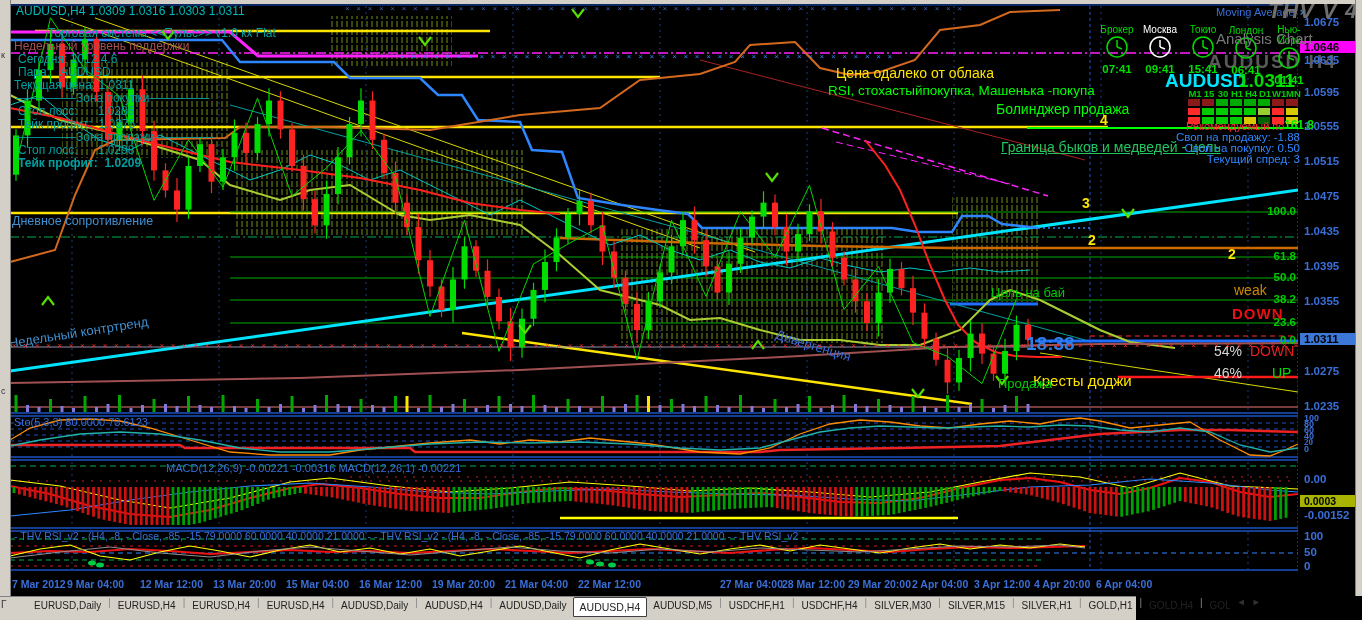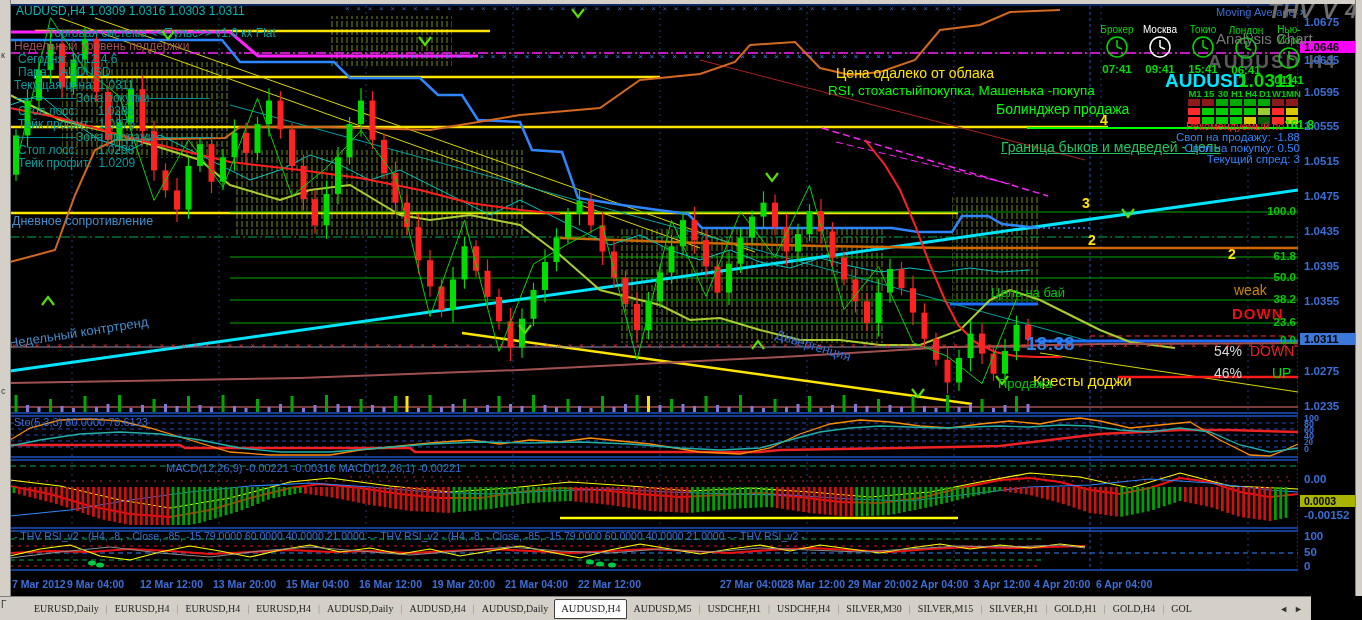--- a/index.html
+++ b/index.html
@@ -19,21 +19,21 @@
   #info-system{left:48px;top:27px;}
   #info-weekly{left:14px;top:40px;color:#a85050;}
   #info-today{left:18px;top:53px;}
   #info-pair{left:18px;top:66px;}
   #info-cur{left:14px;top:79px;}
   #info-buyzone{left:16px;top:92px;}
   #info-sl1{left:18px;top:105px;}
   #info-tp1{left:18px;top:118px;}
   #info-sellzone{left:16px;top:131px;}
   #info-sl2{left:18px;top:144px;}
-  #info-tp2{left:18px;top:157px;}
+  #info-tp2{left:18px;top:157px;font-weight:bold;}
   #ann-cloud{left:836px;top:66px;color:#ffe400;font-size:14px;}
   #ann-rsi{left:828px;top:84px;color:#00ff00;font-size:13.5px;}
   #ann-boll{left:996px;top:102px;color:#00ff00;font-size:14px;}
   #ann-n4{left:1100px;top:113px;color:#ffe400;font-size:14px;font-weight:bold;}
   #ann-border{left:1001px;top:140px;color:#22c55e;font-size:14px;text-decoration:underline;}
   #ann-dayres{left:12px;top:215px;color:#3f8fd0;font-size:12.5px;}
   #ann-n3{left:1082px;top:196px;color:#ffe400;font-size:14px;font-weight:bold;}
   #ann-n2a{left:1088px;top:233px;color:#ffe400;font-size:14px;font-weight:bold;}
   #ann-n2b{left:1228px;top:247px;color:#ffe400;font-size:14px;font-weight:bold;}
   #ann-weak{left:1234px;top:283px;color:#cc8800;font-size:14px;}
@@ -72,21 +72,21 @@
   #thv-spread{right:62px;top:153px;color:#2e86ff;font-size:11.5px;}
   .fib-label{position:absolute;right:66px;color:#00cc00;font-size:11.5px;font-weight:bold;z-index:2;}
   .scale-val{position:absolute;left:1304px;color:#3a6fd8;font-size:11.5px;font-weight:bold;z-index:2;}
   .scale-hl-magenta{left:1300px;width:53px;background:#ff00ff;color:#000;padding-left:4px;}
   .scale-hl-blue{left:1300px;width:53px;background:#3b78d8;color:#000;padding-left:4px;}
   .scale-hl-olive{left:1300px;width:53px;background:#a8b400;color:#000;padding-left:4px;font-size:10.5px;}
   .scale-small{font-size:9px;line-height:7px;}
   .xrow{position:absolute;z-index:2;font-size:8px;letter-spacing:3px;}
   #time-axis{position:absolute;left:10px;top:571px;width:1345px;height:25px;background:#000;z-index:2;}
   .time-label{position:absolute;top:7px;color:#3a6fd8;font-size:10.5px;font-weight:bold;white-space:nowrap;}
-  #tab-bar{position:absolute;left:0;top:596px;width:1311px;height:24px;background:#d4d0c8;border-top:1px solid #808080;z-index:5;display:flex;align-items:center;padding-left:28px;box-sizing:border-box;font-family:Liberation Serif, serif;}
+  #tab-bar{position:absolute;left:0;top:596px;width:1136px;height:24px;background:#d4d0c8;border-top:1px solid #808080;z-index:5;display:flex;align-items:flex-start;padding-left:28px;box-sizing:border-box;}
   .tab{height:18px;line-height:18px;padding:0 6px;font-size:10px;color:#222;white-space:nowrap;}
   .tab-active{background:#fff;border:1px solid #404040;border-radius:2px 2px 0 0;font-size:10.5px;}
   .tab-sep{color:#888;font-size:10px;margin:0 1px;}
   #tab-arrows{margin-left:auto;margin-right:8px;display:flex;gap:6px;color:#333;font-size:9px;}
   #tab-corner{position:absolute;left:1px;top:599px;color:#333;font-size:10px;z-index:6;}
 </style>
 </head>
 <body>
 
 <div id="frame-top" class="frame"></div>

